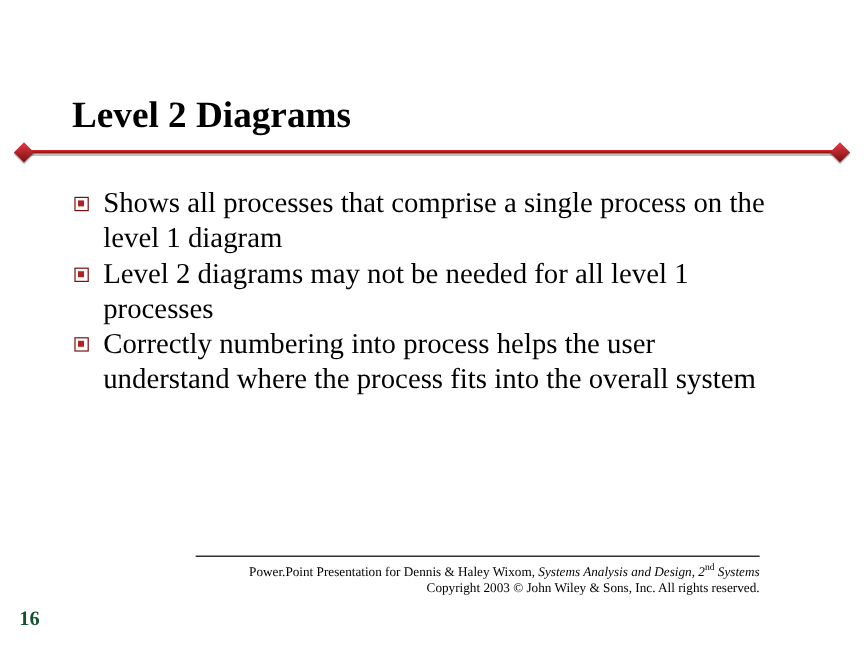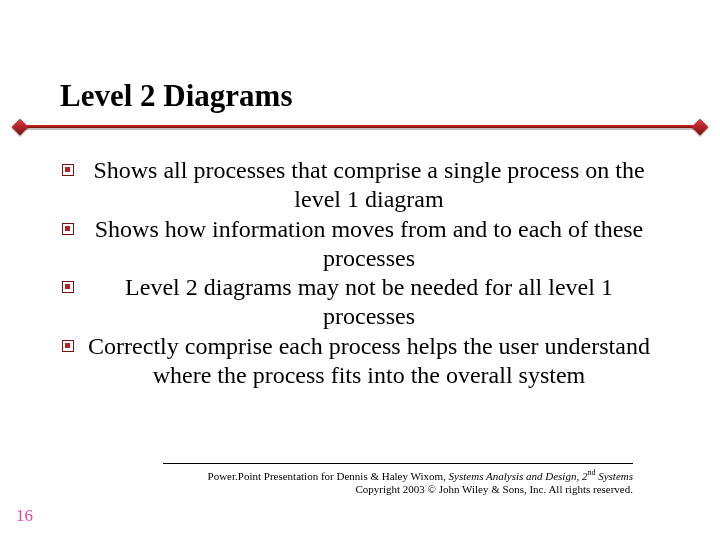--- a/index.html
+++ b/index.html
@@ -74,21 +74,20 @@
     content: "";
     position: absolute;
     left: 2px; top: 2px;
     width: 5px; height: 5px;
     background: #b22222;
   }
   .text {
     font-size: 24px;
     line-height: 1.22;
     color: #000;
-    text-align: center;
   }
 
   .footer-line {
     position: absolute;
     left: 163px;
     width: 470px;
     top: 463px;
     border-top: 1px solid #000;
   }
   .footer-text {
@@ -102,21 +101,22 @@
     color: #000;
   }
   .footer-text .ital { font-style: italic; margin-top: 32px; }
   .footer-text sup { font-size: 8px; vertical-align: super; }
 
   .pagenum {
     position: absolute;
     left: 16px;
     bottom: 14px;
     font-size: 17px;
-    color: #ec4899;
+    color: #14532d;
+    font-weight: bold;
   }
 
   .logo {
     position: absolute;
     right: 18px;
     bottom: 18px;
     width: 46px;
     height: 54px;
   }
 </style>
@@ -134,29 +134,25 @@
     <div class="diamond right"></div>
   </div>
 
   <div class="body">
     <div class="item">
       <div class="bullet"></div>
       <div class="text">Shows all processes that comprise a single process on the level 1 diagram</div>
     </div>
     <div class="item">
       <div class="bullet"></div>
-      <div class="text">Shows how information moves from and to each of these processes</div>
-    </div>
-    <div class="item">
-      <div class="bullet"></div>
       <div class="text">Level 2 diagrams may not be needed for all level 1 processes</div>
     </div>
     <div class="item">
       <div class="bullet"></div>
-      <div class="text">Correctly comprise each process helps the user understand where the process fits into the overall system</div>
+      <div class="text">Correctly numbering into process helps the user understand where the process fits into the overall system</div>
     </div>
   </div>
 
   <div class="footer-line"></div>
   <div class="footer-text">
     <span>Power.Point Presentation for Dennis &amp; Haley Wixom, </span><span class="ital">Systems Analysis and Design, </span><span class="ital">2</span><sup>nd</sup><span class="ital"> Systems</span><br>
     <span>Copyright 2003 © John Wiley &amp; Sons, Inc.  All rights reserved.</span>
   </div>
 
   <div class="pagenum">16</div>

